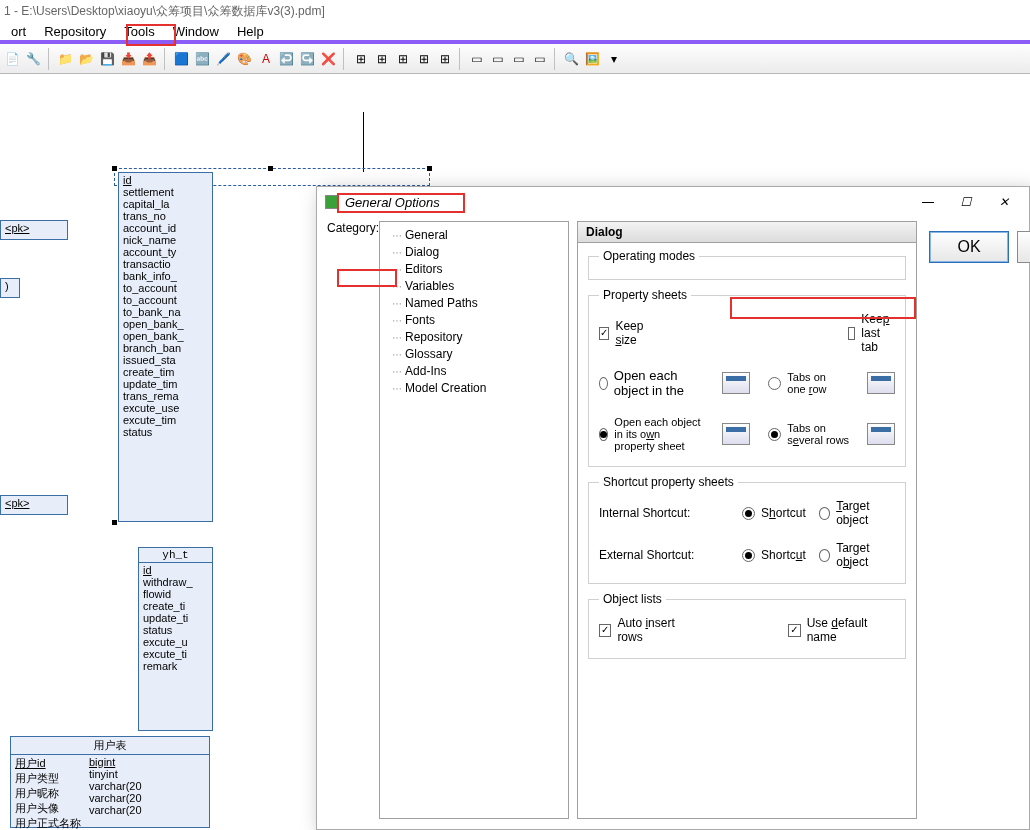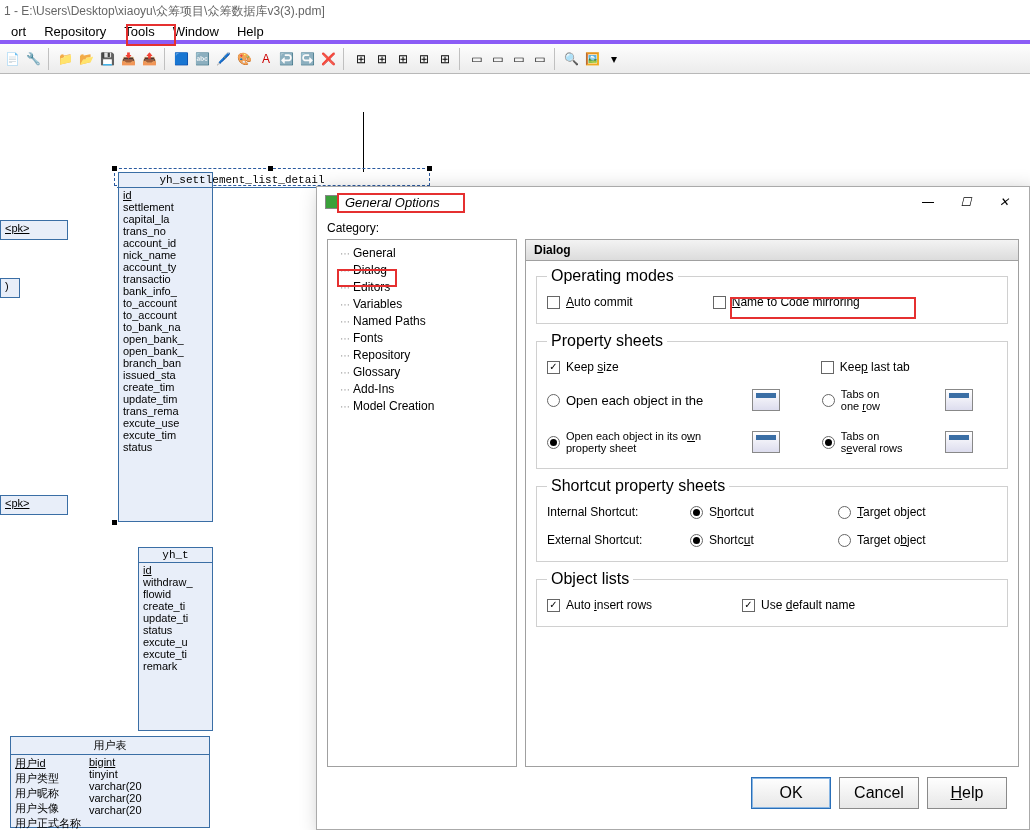--- a/index.html
+++ b/index.html
@@ -23,32 +23,32 @@
 .sel-handle { position: absolute; width: 5px; height: 5px; background: #000; }
 .sel-border { position: absolute; border: 1px dashed #2a5aa0; }
 
 
 .dialog { position: absolute; right: 0; top: 186px; width: 714px; height: 644px; background: #fff; border: 1px solid #aaa; box-shadow: 6px 6px 20px rgba(0,0,0,.3); display: flex; flex-direction: column; }
 .dlg-title { height: 30px; display: flex; align-items: center; padding: 0 6px 0 8px; font-style: italic; }
 .dlg-title .ico { width: 14px; height: 14px; background: #3aa03a; border: 1px solid #888; margin-right: 6px; }
 .dlg-title .txt { font-size: 13px; }
 .dlg-title .spacer { flex: 1; }
 .win-btn { width: 38px; height: 28px; display: flex; align-items: center; justify-content: center; cursor: default; }
-.dlg-body { flex: 1; padding: 4px 10px 10px 10px; display: flex; flex-direction: column; }
+.dlg-body { flex: 1; padding: 4px 10px 10px 10px; display: flex; flex-direction: row; }
 .cat-label { font-size: 12px; margin-bottom: 4px; }
 .two-col { flex: 1; display: flex; gap: 8px; min-height: 0; }
 .tree { width: 190px; border: 1px solid #a0a0a0; background: #fff; padding: 4px 2px; overflow: auto; }
 .tree-item { display: flex; align-items: center; padding: 1px 2px 1px 10px; margin: 1px 0; cursor: default; }
 .tree-item::before { content: "⋯"; color: #999; margin-right: 4px; font-size: 10px; letter-spacing: -1px; }
 .tree-item.sel {  }
 .panel { flex: 1; border: 1px solid #a0a0a0; background: #fff; display: flex; flex-direction: column; }
 .panel-title { background: linear-gradient(#f3f3f3,#dcdcdc); border-bottom: 1px solid #a0a0a0; padding: 3px 8px; font-weight: bold; font-size: 12px; }
 .panel-content { padding: 6px 10px; flex: 1; overflow: auto; }
 fieldset.fs { border: 1px solid #d0d0d0; margin-bottom: 8px; padding: 6px 10px 10px 10px; }
-fieldset.fs legend { font-size: 16px; padding: 0 4px; }
+fieldset.fs legend { font-size: 12px; padding: 0 4px; }
 .row-flex { display: flex; align-items: center; gap: 6px; margin: 4px 0; }
 .chk { width: 13px; height: 13px; border: 1px solid #666; display: inline-flex; align-items: center; justify-content: center; font-size: 10px; line-height: 1; background: #fff; }
 .rdo { width: 13px; height: 13px; border: 1px solid #666; border-radius: 50%; display: inline-flex; align-items: center; justify-content: center; background: #fff; }
 .rdo.on::after { content: ""; width: 7px; height: 7px; background: #000; border-radius: 50%; }
 .ul-letter { text-decoration: underline; }
 .ps-icon { width: 28px; height: 22px; border: 1px solid #888; background: linear-gradient(#fff,#dde); display: inline-block; position: relative; }
 .ps-icon::after { content: ""; position: absolute; left: 3px; right: 3px; top: 3px; height: 5px; background: #3a6ea5; }
 .btn-row { display: flex; justify-content: flex-end; gap: 8px; padding: 10px 12px; }
 .btn { min-width: 80px; height: 32px; border: 1px solid #8a8a8a; background: linear-gradient(#fefefe,#e7e7e7); display: inline-flex; align-items: center; justify-content: center; cursor: default; font-size: 16px; }
 .btn.primary { border: 1px solid #2a6fb8; box-shadow: 0 0 0 1px #88b6e4 inset; }
@@ -117,21 +117,20 @@
     <div class="body"><span class="ul">&lt;pk&gt;</span></div>
   </div>
 
   <div class="sel-border" style="left:114px;top:78px;width:316px;height:18px"></div>
   <div class="sel-handle" style="left:112px;top:76px"></div>
   <div class="sel-handle" style="left:268px;top:76px"></div>
   <div class="sel-handle" style="left:427px;top:76px"></div>
   <div class="sel-handle" style="left:112px;top:430px"></div>
 
   <div class="entity" style="left:118px;top:82px;width:95px;height:350px">
-    <div class="hdr" style="width:250px;margin-left:-2px">yh_settlement_list_detail</div>
     <div class="body" id="e1body">
         <div class="row"><span class="ul">id</span></div>
         <div class="row">settlement</div>
         <div class="row">capital_la</div>
         <div class="row">trans_no</div>
         <div class="row">account_id</div>
         <div class="row">nick_name</div>
         <div class="row">account_ty</div>
         <div class="row">transactio</div>
         <div class="row">bank_info_</div>
@@ -224,30 +223,20 @@
           <div class="tree-item">Model Creation</div>
         </div>
       <div class="red-box" style="left:20px;top:82px;width:60px;height:18px"></div>
 
       <div class="panel">
         <div class="panel-title">Dialog</div>
         <div class="panel-content">
 
           <fieldset class="fs">
             <legend>Operating modes</legend>
-            <div style="display:flex;gap:80px">
-              <label class="row-flex">
-                <span class="chk"></span>
-                <span><span class="ul-letter">A</span><span>uto commit</span></span>
-              </label>
-              <label class="row-flex" style="position:relative">
-                <span class="chk"></span>
-                <span><span class="ul-letter">N</span>ame to Code mirrorin<span class="ul-letter">g</span></span>
-              </label>
-            </div>
           </fieldset>
           <div class="red-box" style="left:413px;top:110px;width:186px;height:22px"></div>
 
           <fieldset class="fs">
             <legend>Property sheets</legend>
             <div style="display:flex;gap:90px;margin-bottom:6px">
               <label class="row-flex">
                 <span class="chk">✓</span>
                 <span>Keep <span class="ul-letter">s</span>ize</span>
               </label>

